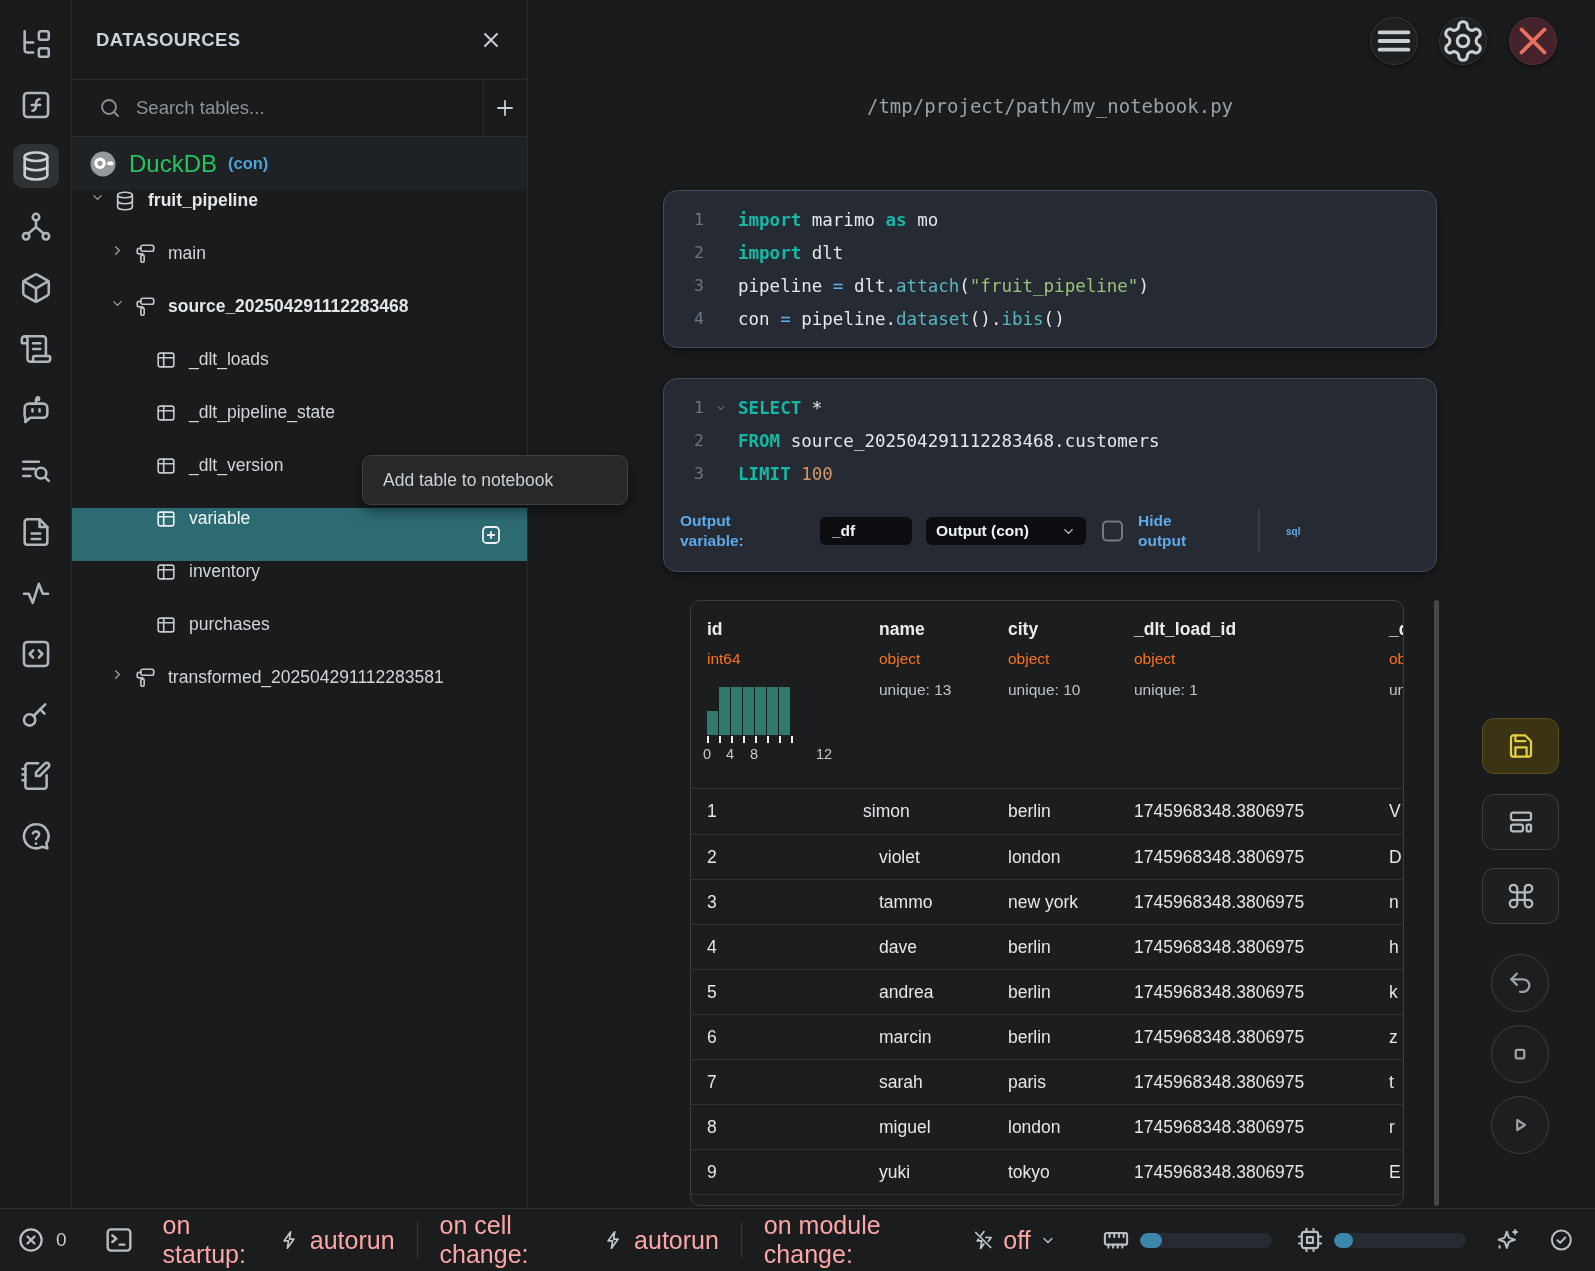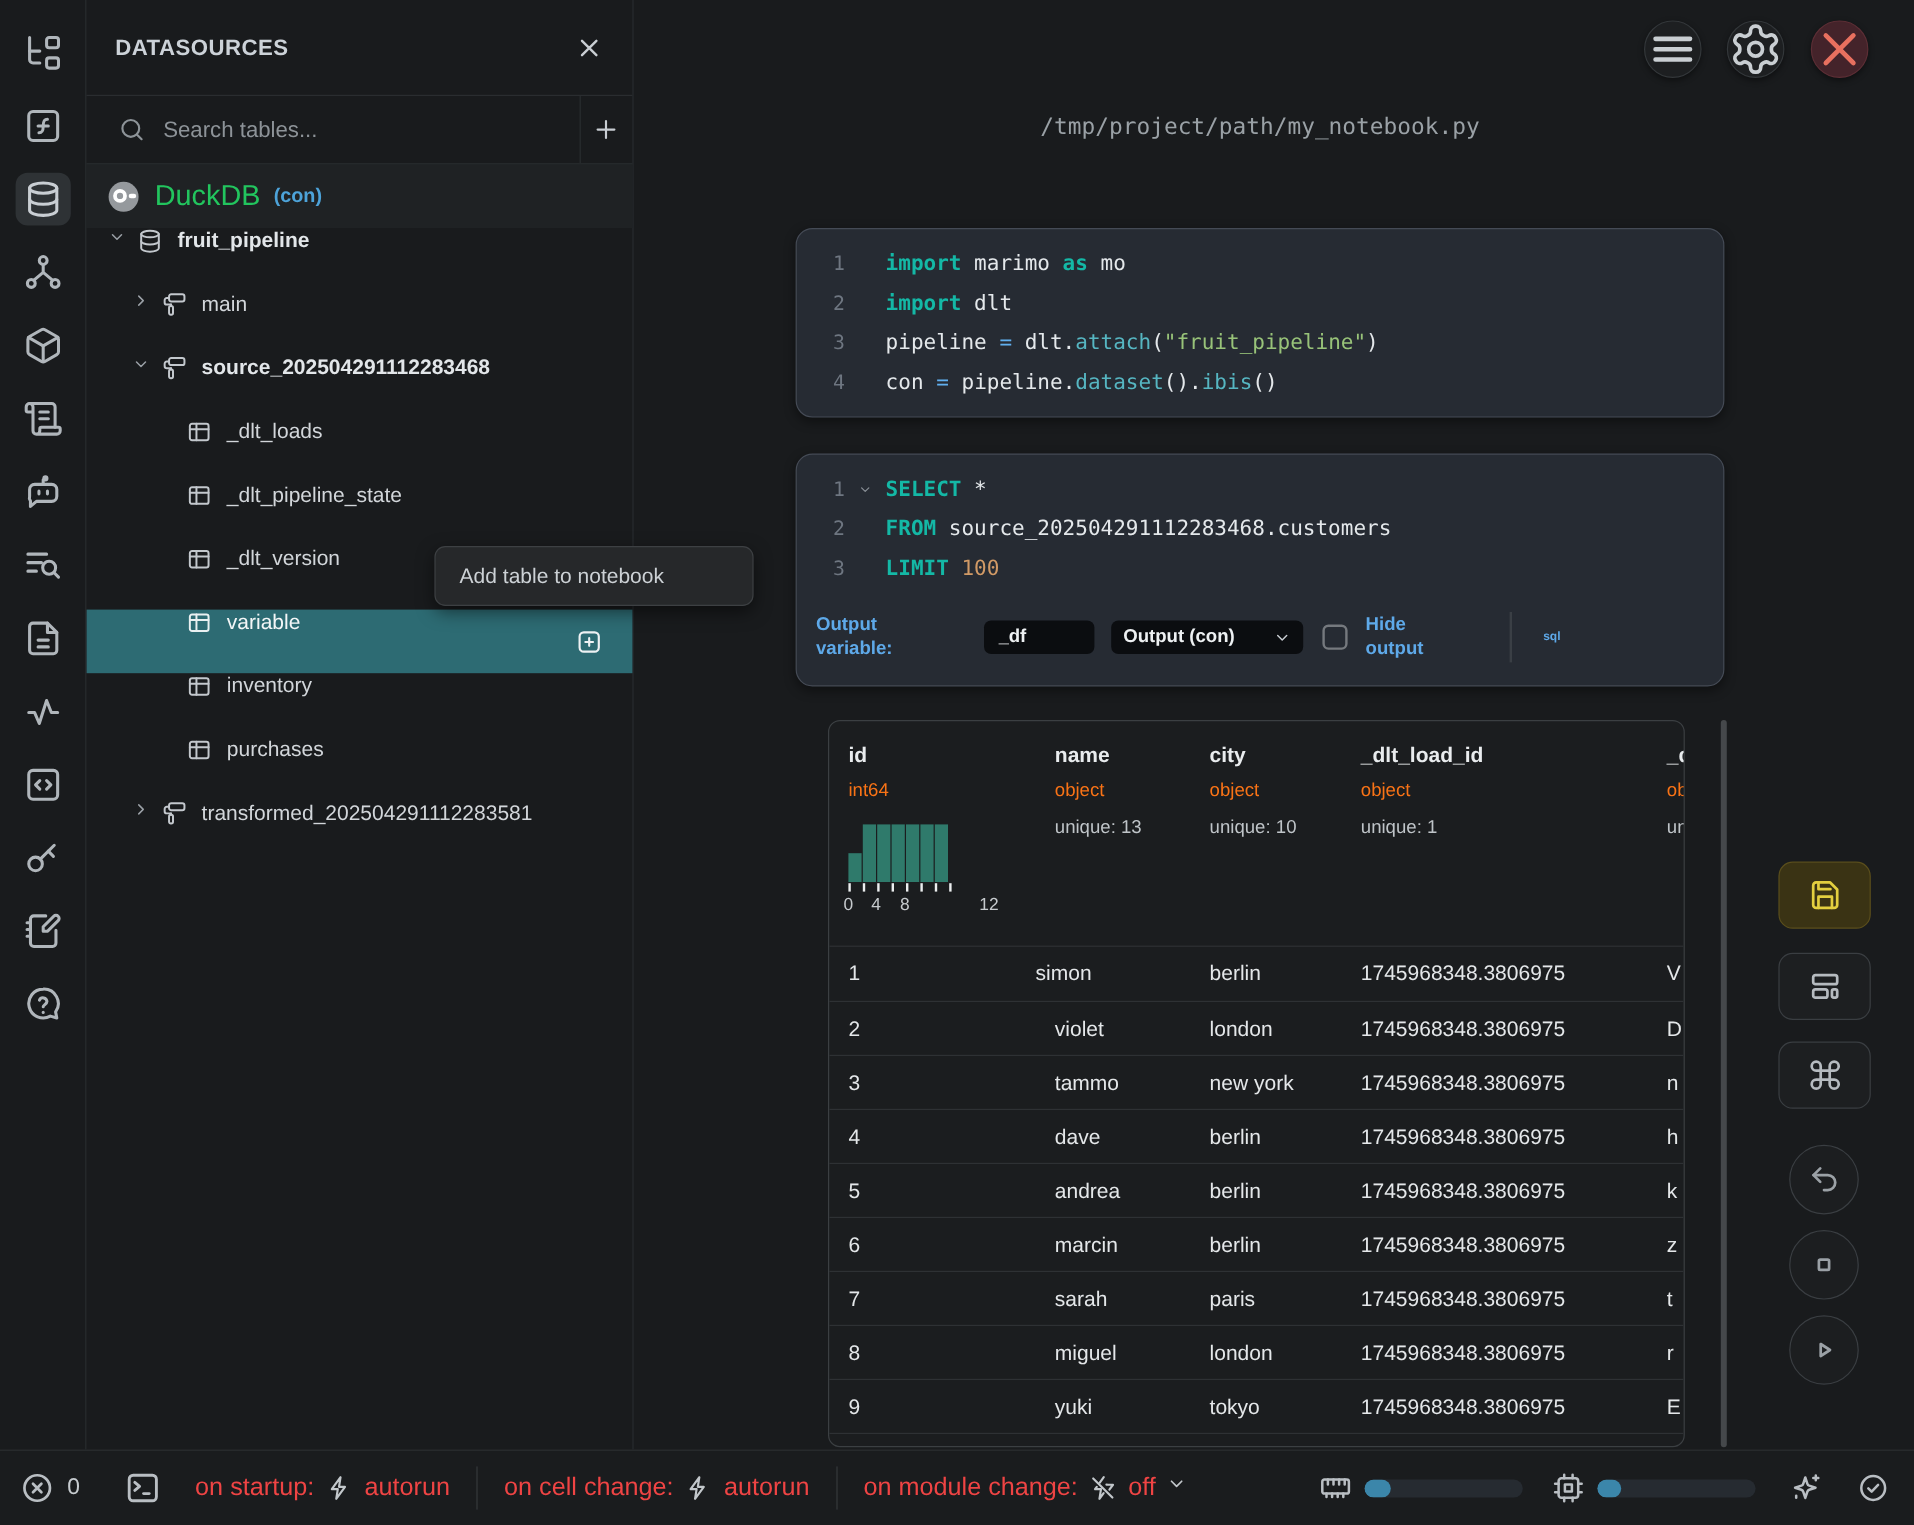--- a/index.html
+++ b/index.html
@@ -129,21 +129,21 @@
 .status-bar{position:absolute;left:0;bottom:0;width:1595px;height:63px;border-top:1px solid #2b2e31;background:#1a1c1e;
   display:flex;align-items:center;padding:0 20px 0 16px;z-index:6}
 .sbi{display:flex}
 .sbi svg{width:100%;height:100%}
 .err{display:flex;align-items:center;gap:10px;margin-right:36px;cursor:pointer}
 .err .sbi{width:30px;height:30px;color:#b9bec3}
 .err-count{font-size:19px;color:#c6cbcf}
 .terminal-btn{background:none;border:none;width:32px;height:32px;color:#b9bec3;margin-right:18px;cursor:pointer;display:flex}
 .terminal-btn svg{width:32px;height:32px}
 .sb-runtime{display:flex;align-items:center}
-.sb-item{display:flex;align-items:flex-start;gap:9px;padding:0 22px;font-size:21px;color:#ef4444;cursor:pointer}
+.sb-item{display:flex;align-items:center;gap:9px;padding:0 22px;font-size:25px;color:#fca5a5;cursor:pointer}
 .sb-item:first-child{padding-left:10px}
 .sb-item .sbi{width:24px;height:24px;color:#c2c7cb}
 .sb-chev{width:17px !important;height:17px !important}
 .sb-divider{width:1px;height:36px;background:#35393d}
 .sb-spacer{flex:1}
 .meter{display:flex;align-items:center;gap:10px;margin-left:24px}
 .meter .sbi{width:28px;height:28px;color:#b9bec3}
 .meter-track{width:132px;height:15px;border-radius:8px;background:#262b31;overflow:hidden}
 .meter-fill{height:100%;background:#3b86aa;border-radius:8px}
 .sb-extra{width:28px;height:28px;margin-left:28px;color:#b9bec3;cursor:pointer}

